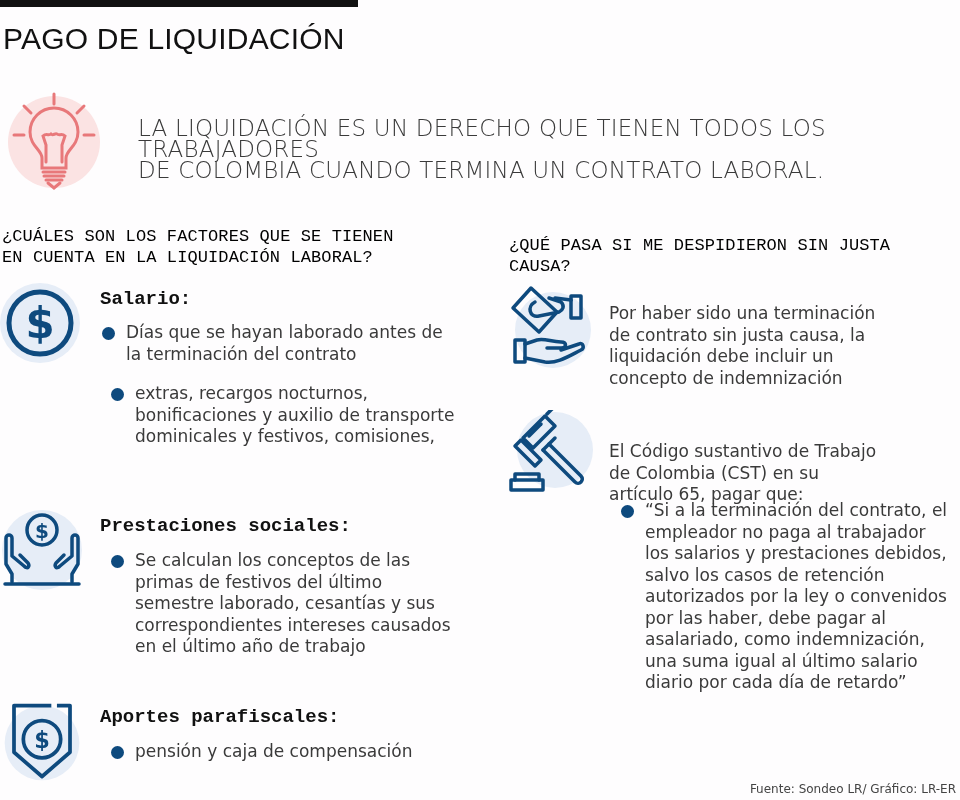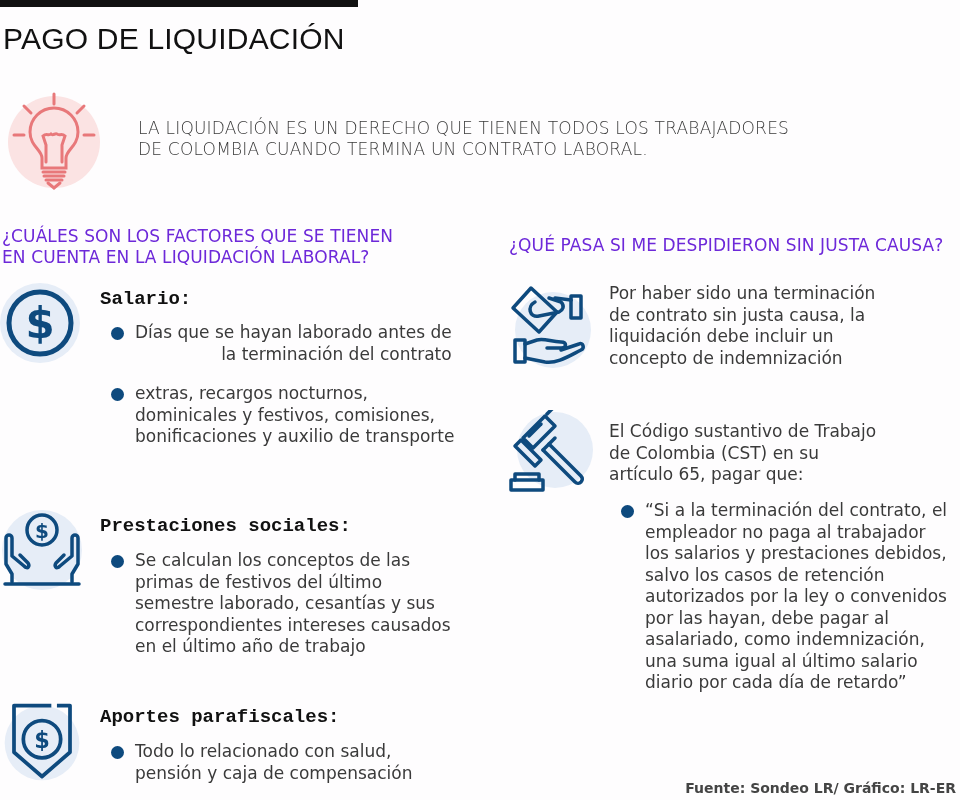--- a/index.html
+++ b/index.html
@@ -1,30 +1,30 @@
 <!DOCTYPE html>
 <html><head>
   <meta charset="utf-8">
   <style>
     * { margin: 0; padding: 0; box-sizing: border-box; }
     html, body { width: 960px; height: 800px; background: #fefdfe; overflow: hidden; }
     body { position: relative; font-family: "DejaVu Sans", sans-serif; color: #333; }
     .topbar { position: absolute; left: 0; top: 0; width: 358px; height: 7px; background: #111; }
     .title { position: absolute; left: 3px; top: 22px; font-family: "Liberation Sans", sans-serif; font-weight: normal; font-size: 30px; color: #111; letter-spacing: 0.2px; }
     .intro-icon { position: absolute; left: 4px; top: 90px; width: 100px; height: 100px; }
-    .intro-text { position: absolute; left: 138px; top: 118px; font-size: 17px; line-height: 21px; color: #3a3a3a; font-weight: 300; letter-spacing: 0.2px; }
-    .heading { position: absolute; font-size: 17px; line-height: 21px; color: #6d28d9; letter-spacing: 0.1px; }
+    .intro-text { position: absolute; left: 138px; top: 118px; font-size: 23px; line-height: 21px; color: #3a3a3a; font-weight: 300; letter-spacing: 0.2px; }
+    .heading { position: absolute; font-size: 17px; line-height: 21px; color: #000000; letter-spacing: 0.1px; font-family: Liberation Mono, monospace; }
     .h-left { left: 2px; top: 226px; }
     .h-right { left: 509px; top: 235px; }
     .icon { position: absolute; width: 84px; height: 84px; }
     .section-title { position: absolute; font-family: Liberation Mono, monospace; font-weight: bold; font-size: 19px; color: #111; }
     .bullet { position: absolute; font-size: 17px; line-height: 21.5px; color: #3a3a3a; padding-left: 24px; }
     .bullet .dot { position: absolute; left: 0; top: 5px; width: 13px; height: 13px; border-radius: 50%; background: #0e4a7e; }
-    .para { position: absolute; font-size: 17px; line-height: 21.5px; color: #3a3a3a; }
-    .footer { position: absolute; right: 4px; bottom: 4px; font-size: 14px; color: #444; font-weight: bold; }
+    .para { position: absolute; font-size: 17px; line-height: 21.5px; color: #3a3a3a; margin-top: 20px; }
+    .footer { position: absolute; right: 4px; bottom: 4px; font-size: 12px; color: #444; }
   </style>
 </head>
 <body>
 
 <div class="topbar"></div>
 <div class="title">PAGO DE LIQUIDACIÓN</div>
 
 <svg class="intro-icon" viewBox="0 0 100 100">
   <circle cx="50" cy="52" r="46" fill="#fbe3e3"></circle>
   <g stroke="#e8787a" stroke-width="3" fill="none" stroke-linecap="round">
@@ -50,30 +50,30 @@
   <div>¿CUÁLES SON LOS FACTORES QUE SE TIENEN</div>
   <div>EN CUENTA EN LA LIQUIDACIÓN LABORAL?</div>
 </div>
 
 <svg class="icon" style="left:0;top:283px;" viewBox="0 0 84 84">
   <circle cx="40" cy="40" r="40" fill="#e6edf7"></circle>
   <circle cx="40" cy="40" r="31" fill="none" stroke="#0e4a7e" stroke-width="5"></circle>
   <text x="40" y="55" text-anchor="middle" font-family="DejaVu Sans, sans-serif" font-weight="bold" font-size="42" fill="#0e4a7e">$</text>
 </svg>
 <div class="section-title" style="left:100px;top:288px;">Salario:</div>
-<div class="bullet" style="left:111px;top:322px;text-align:right;">
+<div class="bullet" style="left:102px;top:322px;">
   <span class="dot"></span>
   <div>Días que se hayan laborado antes de</div>
   <div>la terminación del contrato</div>
 </div>
 <div class="bullet" style="left:111px;top:383px;">
   <span class="dot"></span>
   <div>extras, recargos nocturnos,</div>
+  <div>bonificaciones y auxilio de transporte</div>
   <div>dominicales y festivos, comisiones,</div>
-  <div>bonificaciones y auxilio de transporte</div>
 </div>
 
 <svg class="icon" style="left:0;top:508px;" viewBox="0 0 84 84">
   <circle cx="42" cy="42" r="40" fill="#e6edf7"></circle>
   <g stroke="#0e4a7e" stroke-width="3.5" fill="none" stroke-linecap="round" stroke-linejoin="round">
     <circle cx="42" cy="22" r="15"></circle>
     <path d="M12 74 L12 66 L6 56 L6 30 C6 26 12 26 12 30 L12 48 L24 58 C28 62 30 58 28 55 L20 47"></path>
     <path d="M72 74 L72 66 L78 56 L78 30 C78 26 72 26 72 30 L72 48 L60 58 C56 62 54 58 56 55 L64 47"></path>
     <line x1="5" y1="76" x2="79" y2="76"></line>
   </g>
@@ -93,21 +93,20 @@
   <circle cx="42" cy="46" r="40" fill="#e6edf7"></circle>
   <g stroke="#0e4a7e" stroke-width="4" fill="none" stroke-linejoin="round">
     <path d="M58 6 L72 6 L72 56 L42 82 L12 56 L12 6 L52 6"></path>
     <circle cx="42" cy="42" r="20"></circle>
   </g>
   <text x="42" y="51" text-anchor="middle" font-family="DejaVu Sans, sans-serif" font-weight="bold" font-size="24" fill="#0e4a7e">$</text>
 </svg>
 <div class="section-title" style="left:100px;top:706px;">Aportes parafiscales:</div>
 <div class="bullet" style="left:111px;top:741px;">
   <span class="dot"></span>
-  <div>Todo lo relacionado con salud,</div>
   <div>pensión y caja de compensación</div>
 </div>
 
 <div class="heading h-right">¿QUÉ PASA SI ME DESPIDIERON SIN JUSTA CAUSA?</div>
 
 <svg class="icon" style="left:505px;top:280px;width:90px;height:90px;" viewBox="0 0 90 90">
   <circle cx="48" cy="50" r="38" fill="#e6edf7"></circle>
   <g stroke="#0e4a7e" stroke-width="3.5" fill="none" stroke-linecap="round" stroke-linejoin="round">
     <path d="M8 28 L26 8 L52 32 L34 52 Z"></path>
     <path d="M30 22 C22 26 24 38 34 36 L54 32 C58 30 60 26 56 22 L44 18"></path>
@@ -144,19 +143,19 @@
   <div>artículo 65, pagar que:</div>
 </div>
 
 <div class="bullet" style="left:621px;top:500px;">
   <span class="dot"></span>
   <div>“Si a la terminación del contrato, el</div>
   <div>empleador no paga al trabajador</div>
   <div>los salarios y prestaciones debidos,</div>
   <div>salvo los casos de retención</div>
   <div>autorizados por la ley o convenidos</div>
-  <div>por las hayan, debe pagar al</div>
+  <div>por las haber, debe pagar al</div>
   <div>asalariado, como indemnización,</div>
   <div>una suma igual al último salario</div>
   <div>diario por cada día de retardo”</div>
 </div>
 
 <div class="footer">Fuente: Sondeo LR/ Gráfico: LR-ER</div>
 
 </body></html>

